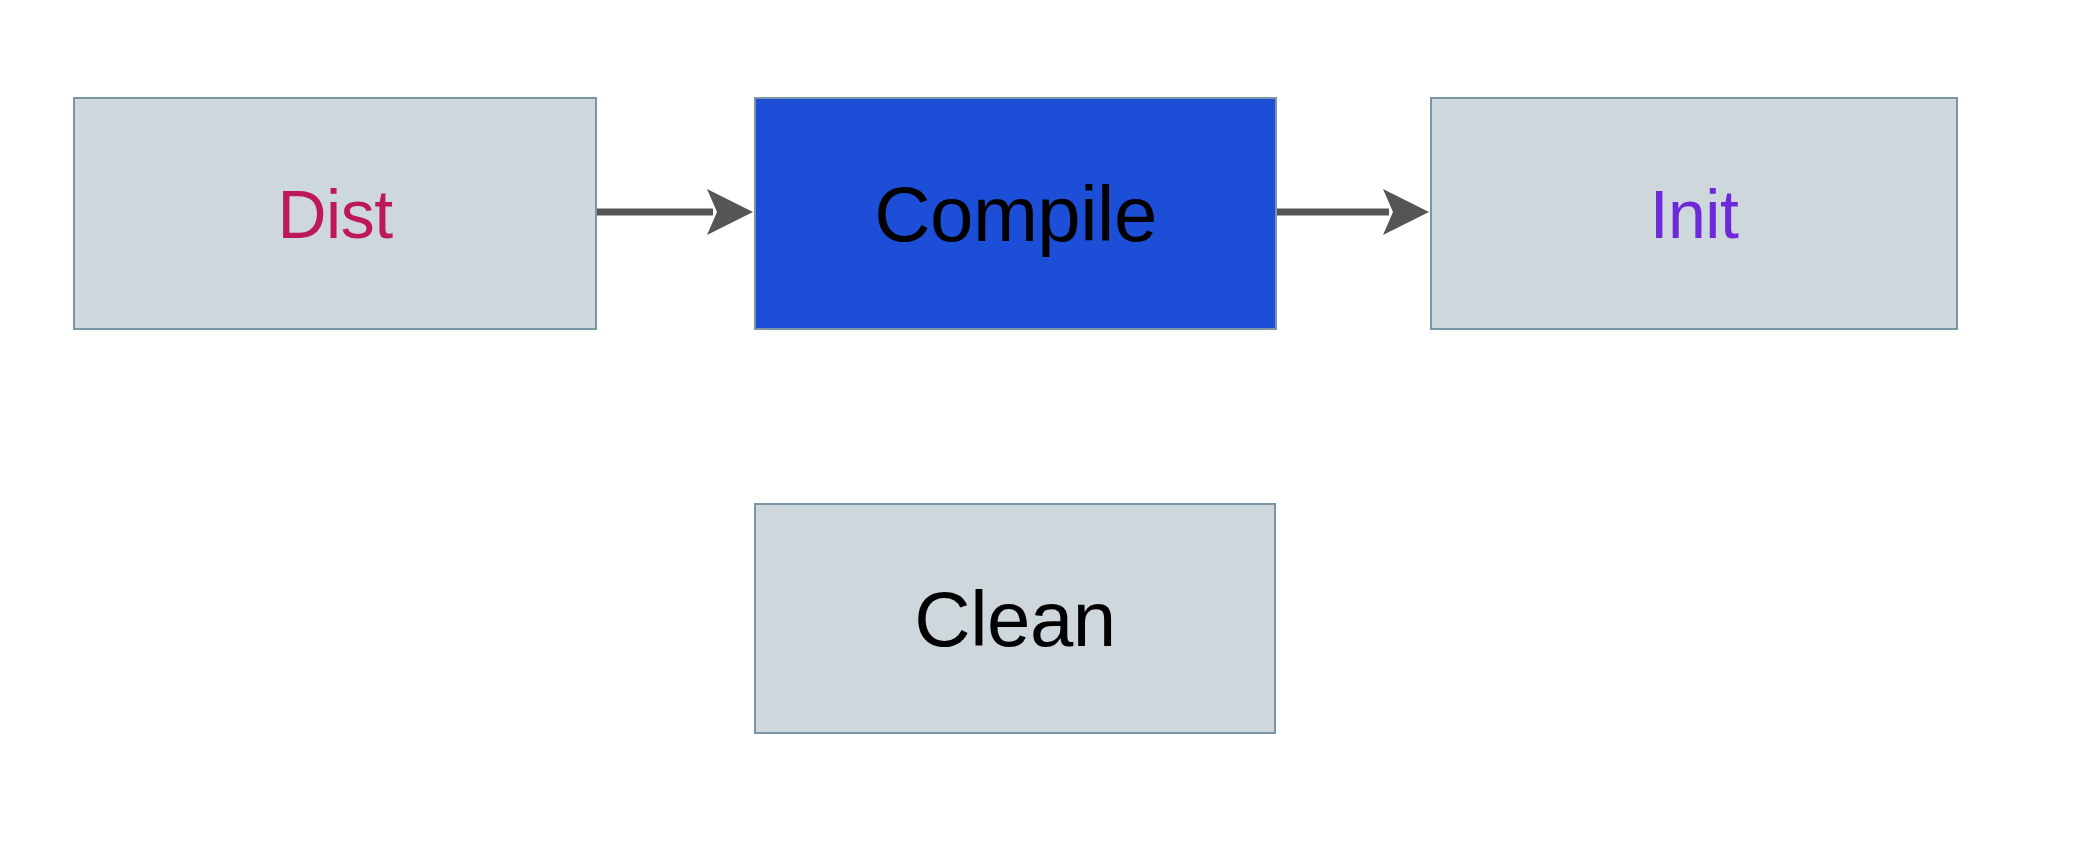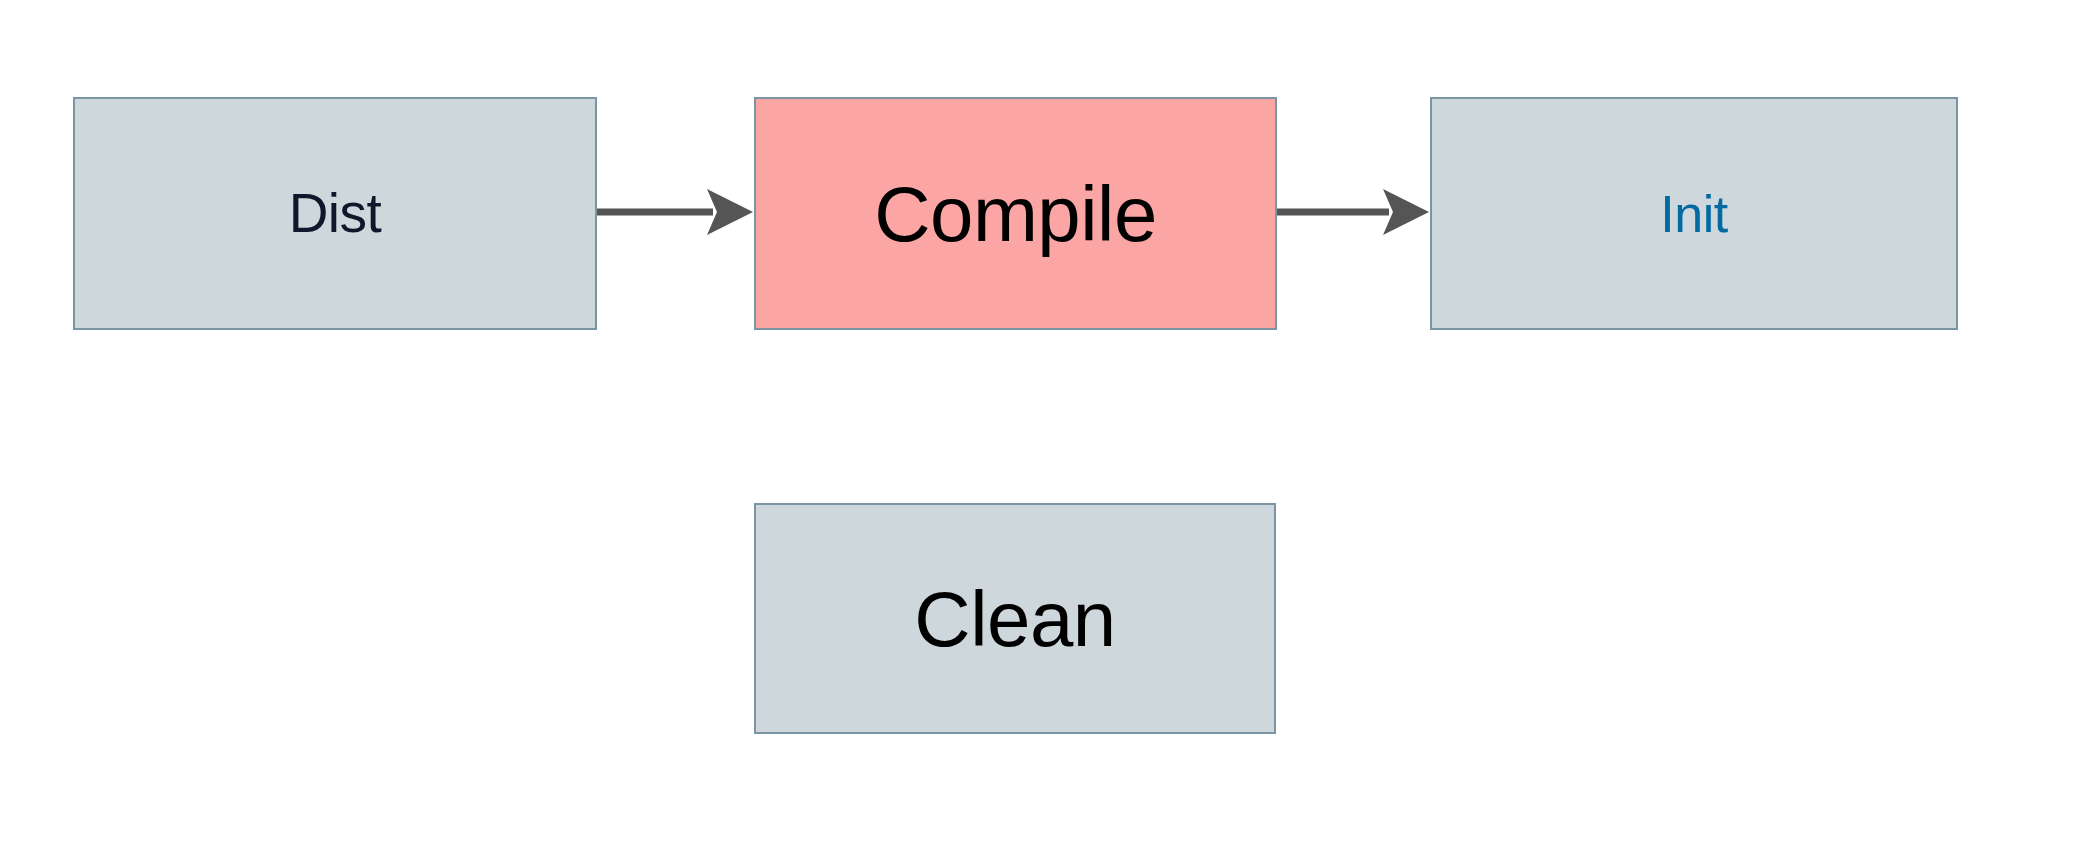--- a/index.html
+++ b/index.html
@@ -58,28 +58,28 @@
   <div class="edge" id="edge-1" style="left: 1277px; top: 185px; width: 152px; height: 54px;">
     <svg width="152" height="54" viewBox="0 0 152 54" aria-hidden="true">
       <g>
         <line class="shaft" x1="0" y1="27" x2="112" y2="27" stroke="#555555" stroke-width="7"></line>
       </g>
       <polygon class="head" points="152,27 106,4 116,27 106,50" fill="#555555"></polygon>
     </svg>
   </div>
 
   <div class="node" id="node-0" style="left: 73px; top: 97px; width: 524px; height: 233px; background: rgb(206, 216, 220); border-color: rgb(122, 150, 165); border-width: 2px;">
-    <span class="node-label" style="font-size: 55px; color: #0f172a;">Dist</span>
+    <span class="node-label" style="font-size: 68px; color: #be185d;">Dist</span>
   </div>
 
-  <div class="node" id="node-1" style="left: 754px; top: 97px; width: 523px; height: 233px; background: #fca5a5; border-color: rgb(122, 150, 165); border-width: 2px;">
+  <div class="node" id="node-1" style="left: 754px; top: 97px; width: 523px; height: 233px; background: #1d4ed8; border-color: rgb(122, 150, 165); border-width: 2px;">
     <span class="node-label" style="font-size: 78px; color: rgb(0, 0, 0);">Compile</span>
   </div>
 
   <div class="node" id="node-2" style="left: 1430px; top: 97px; width: 528px; height: 233px; background: rgb(206, 216, 220); border-color: rgb(122, 150, 165); border-width: 2px;">
-    <span class="node-label" style="font-size: 52px; color: #0369a1;">Init</span>
+    <span class="node-label" style="font-size: 68px; color: #6d28d9;">Init</span>
   </div>
 
   <div class="node" id="node-3" style="left: 754px; top: 503px; width: 522px; height: 231px; background: rgb(206, 216, 220); border-color: rgb(122, 150, 165); border-width: 2px;">
     <span class="node-label" style="font-size: 78px; color: rgb(0, 0, 0);">Clean</span>
   </div>
 
 </div>
 
 </body></html>

